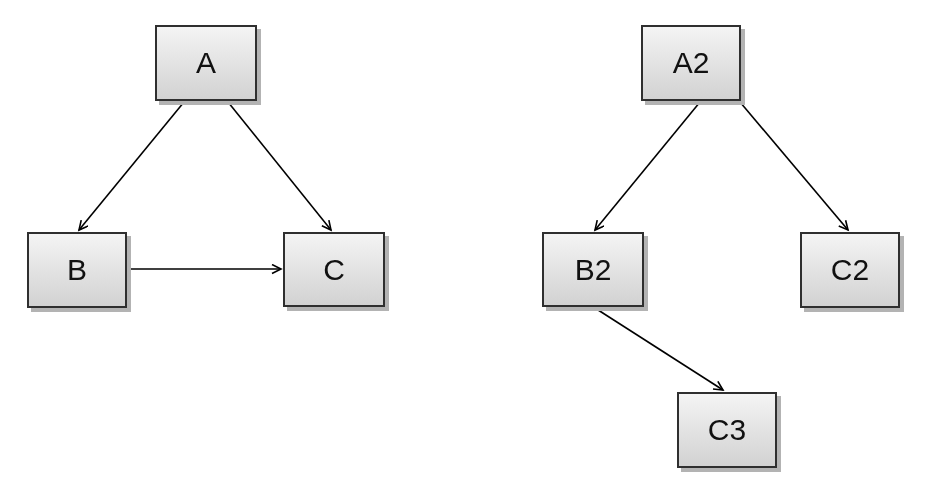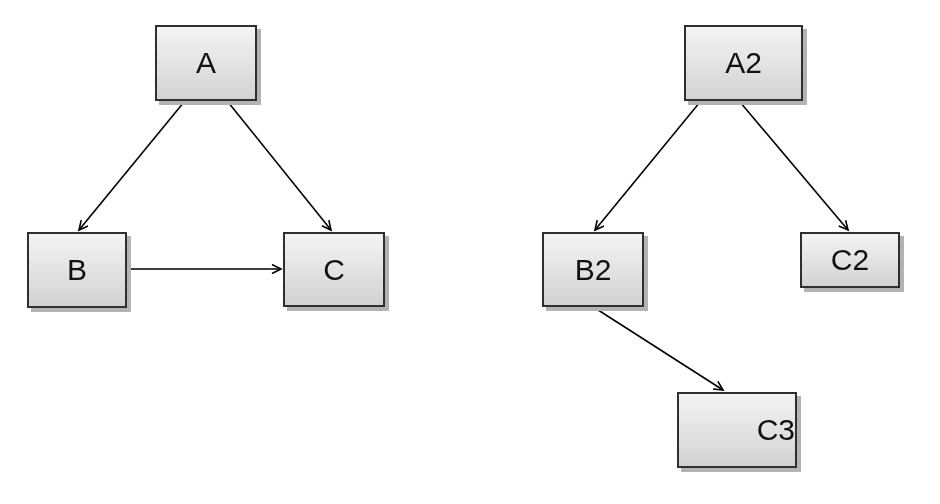--- a/index.html
+++ b/index.html
@@ -62,25 +62,25 @@
 
 <div class="node" style="left: 155px; top: 25px; width: 102px; height: 76px;">
       <span class="node-label">A</span>
     </div>
     <div class="node" style="left: 27px; top: 232px; width: 100px; height: 76px;">
       <span class="node-label">B</span>
     </div>
     <div class="node" style="left: 283px; top: 232px; width: 102px; height: 75px;">
       <span class="node-label">C</span>
     </div>
-    <div class="node" style="left: 684px; top: 25px; width: 119px; height: 76px; align-items: center;">
+    <div class="node" style="left: 641px; top: 25px; width: 100px; height: 76px; align-items: center;">
       <span class="node-label">A2</span>
     </div>
     <div class="node" style="left: 542px; top: 232px; width: 102px; height: 75px; align-items: center;">
       <span class="node-label">B2</span>
     </div>
-    <div class="node" style="left: 800px; top: 232px; width: 100px; height: 56px;">
+    <div class="node" style="left: 800px; top: 232px; width: 100px; height: 76px;">
       <span class="node-label">C2</span>
     </div>
-    <div class="node" style="left: 677px; top: 392px; width: 120px; height: 76px; justify-content: flex-end;">
+    <div class="node" style="left: 677px; top: 392px; width: 100px; height: 76px;">
       <span class="node-label">C3</span>
     </div>
   </div>
 
 </body></html>

